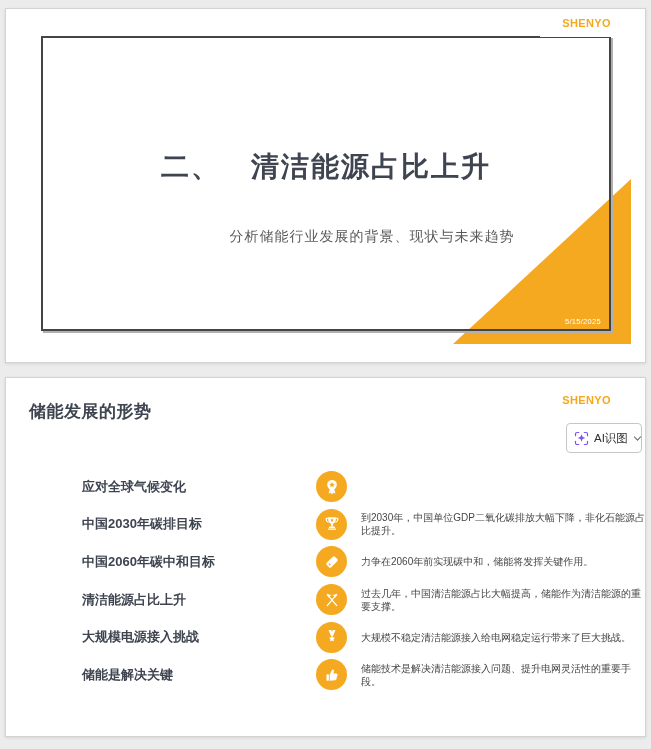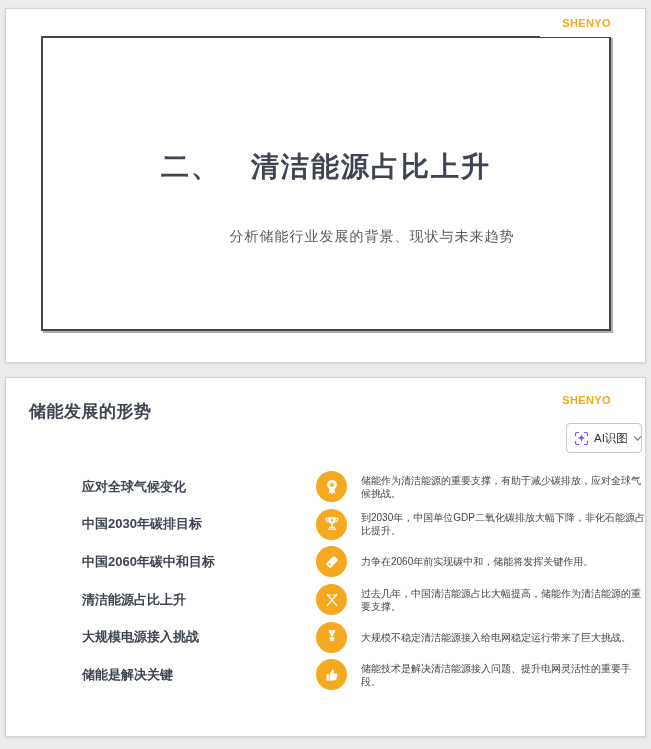--- a/index.html
+++ b/index.html
@@ -81,20 +81,23 @@
   .row-icon svg{width:20px;height:20px;display:block;}
   .row-text{
     margin-left:14px;width:288px;flex:none;
     font-size:10px;line-height:13px;color:#464646;
   }
 </style>
 </head>
 <body style="background: rgb(236, 236, 236);">
 
 <div class="slide-card" id="slide1">
+  <div class="corner-triangle">
+    <span class="slide-date">5/15/2025</span>
+  </div>
   <div class="frame"></div>
   <div class="logo-box-1">
     <span class="brand-logo">SHENYO</span>
   </div>
   <div class="s1-title">二、　清洁能源占比上升</div>
   <div class="s1-subtitle">分析储能行业发展的背景、现状与未来趋势</div>
 </div>
 
 <div class="slide-card" id="slide2">
   <div class="s2-title">储能发展的形势</div>
@@ -121,21 +124,20 @@
   <div class="feature-row">
     <div class="row-heading">应对全球气候变化</div>
     <div class="row-icon">
           <svg viewBox="0 0 24 24">
             <circle cx="12" cy="9.3" r="5.8" fill="#fff"></circle>
             <path d="M12 5.9l1 2.1 2.3.3-1.7 1.6.4 2.3-2-1.1-2 1.1.4-2.3-1.7-1.6 2.3-.3z" fill="var(--accent)"></path>
             <path d="M9.4 14.1L7.8 20l2.5-1.3 1.2 2.2 1.3-6.2z" fill="#fff"></path>
             <path d="M14.6 14.1l1.6 5.9-2.5-1.3-1.2 2.2-1.3-6.2z" fill="#fff"></path>
           </svg>
         </div>
-    <div class="row-text">储能作为清洁能源的重要支撑，有助于减少碳排放，应对全球气候挑战。</div>
   </div>
 
   <div class="feature-row">
     <div class="row-heading">中国2030年碳排目标</div>
     <div class="row-icon">
           <svg viewBox="0 0 24 24">
             <path d="M7.4 3.8h9.2V6c0 3.4-1.9 6-4.6 6s-4.6-2.6-4.6-6z" fill="#fff"></path>
             <path d="M7.4 5H5c-.2 2.5 1.1 4.4 3 5" stroke="#fff" stroke-width="1.3" fill="none"></path>
             <path d="M16.6 5H19c.2 2.5-1.1 4.4-3 5" stroke="#fff" stroke-width="1.3" fill="none"></path>
             <path d="M12 5.2l.7 1.4 1.5.2-1.1 1.1.2 1.5-1.3-.7-1.3.7.2-1.5-1.1-1.1 1.5-.2z" fill="var(--accent)"></path>

